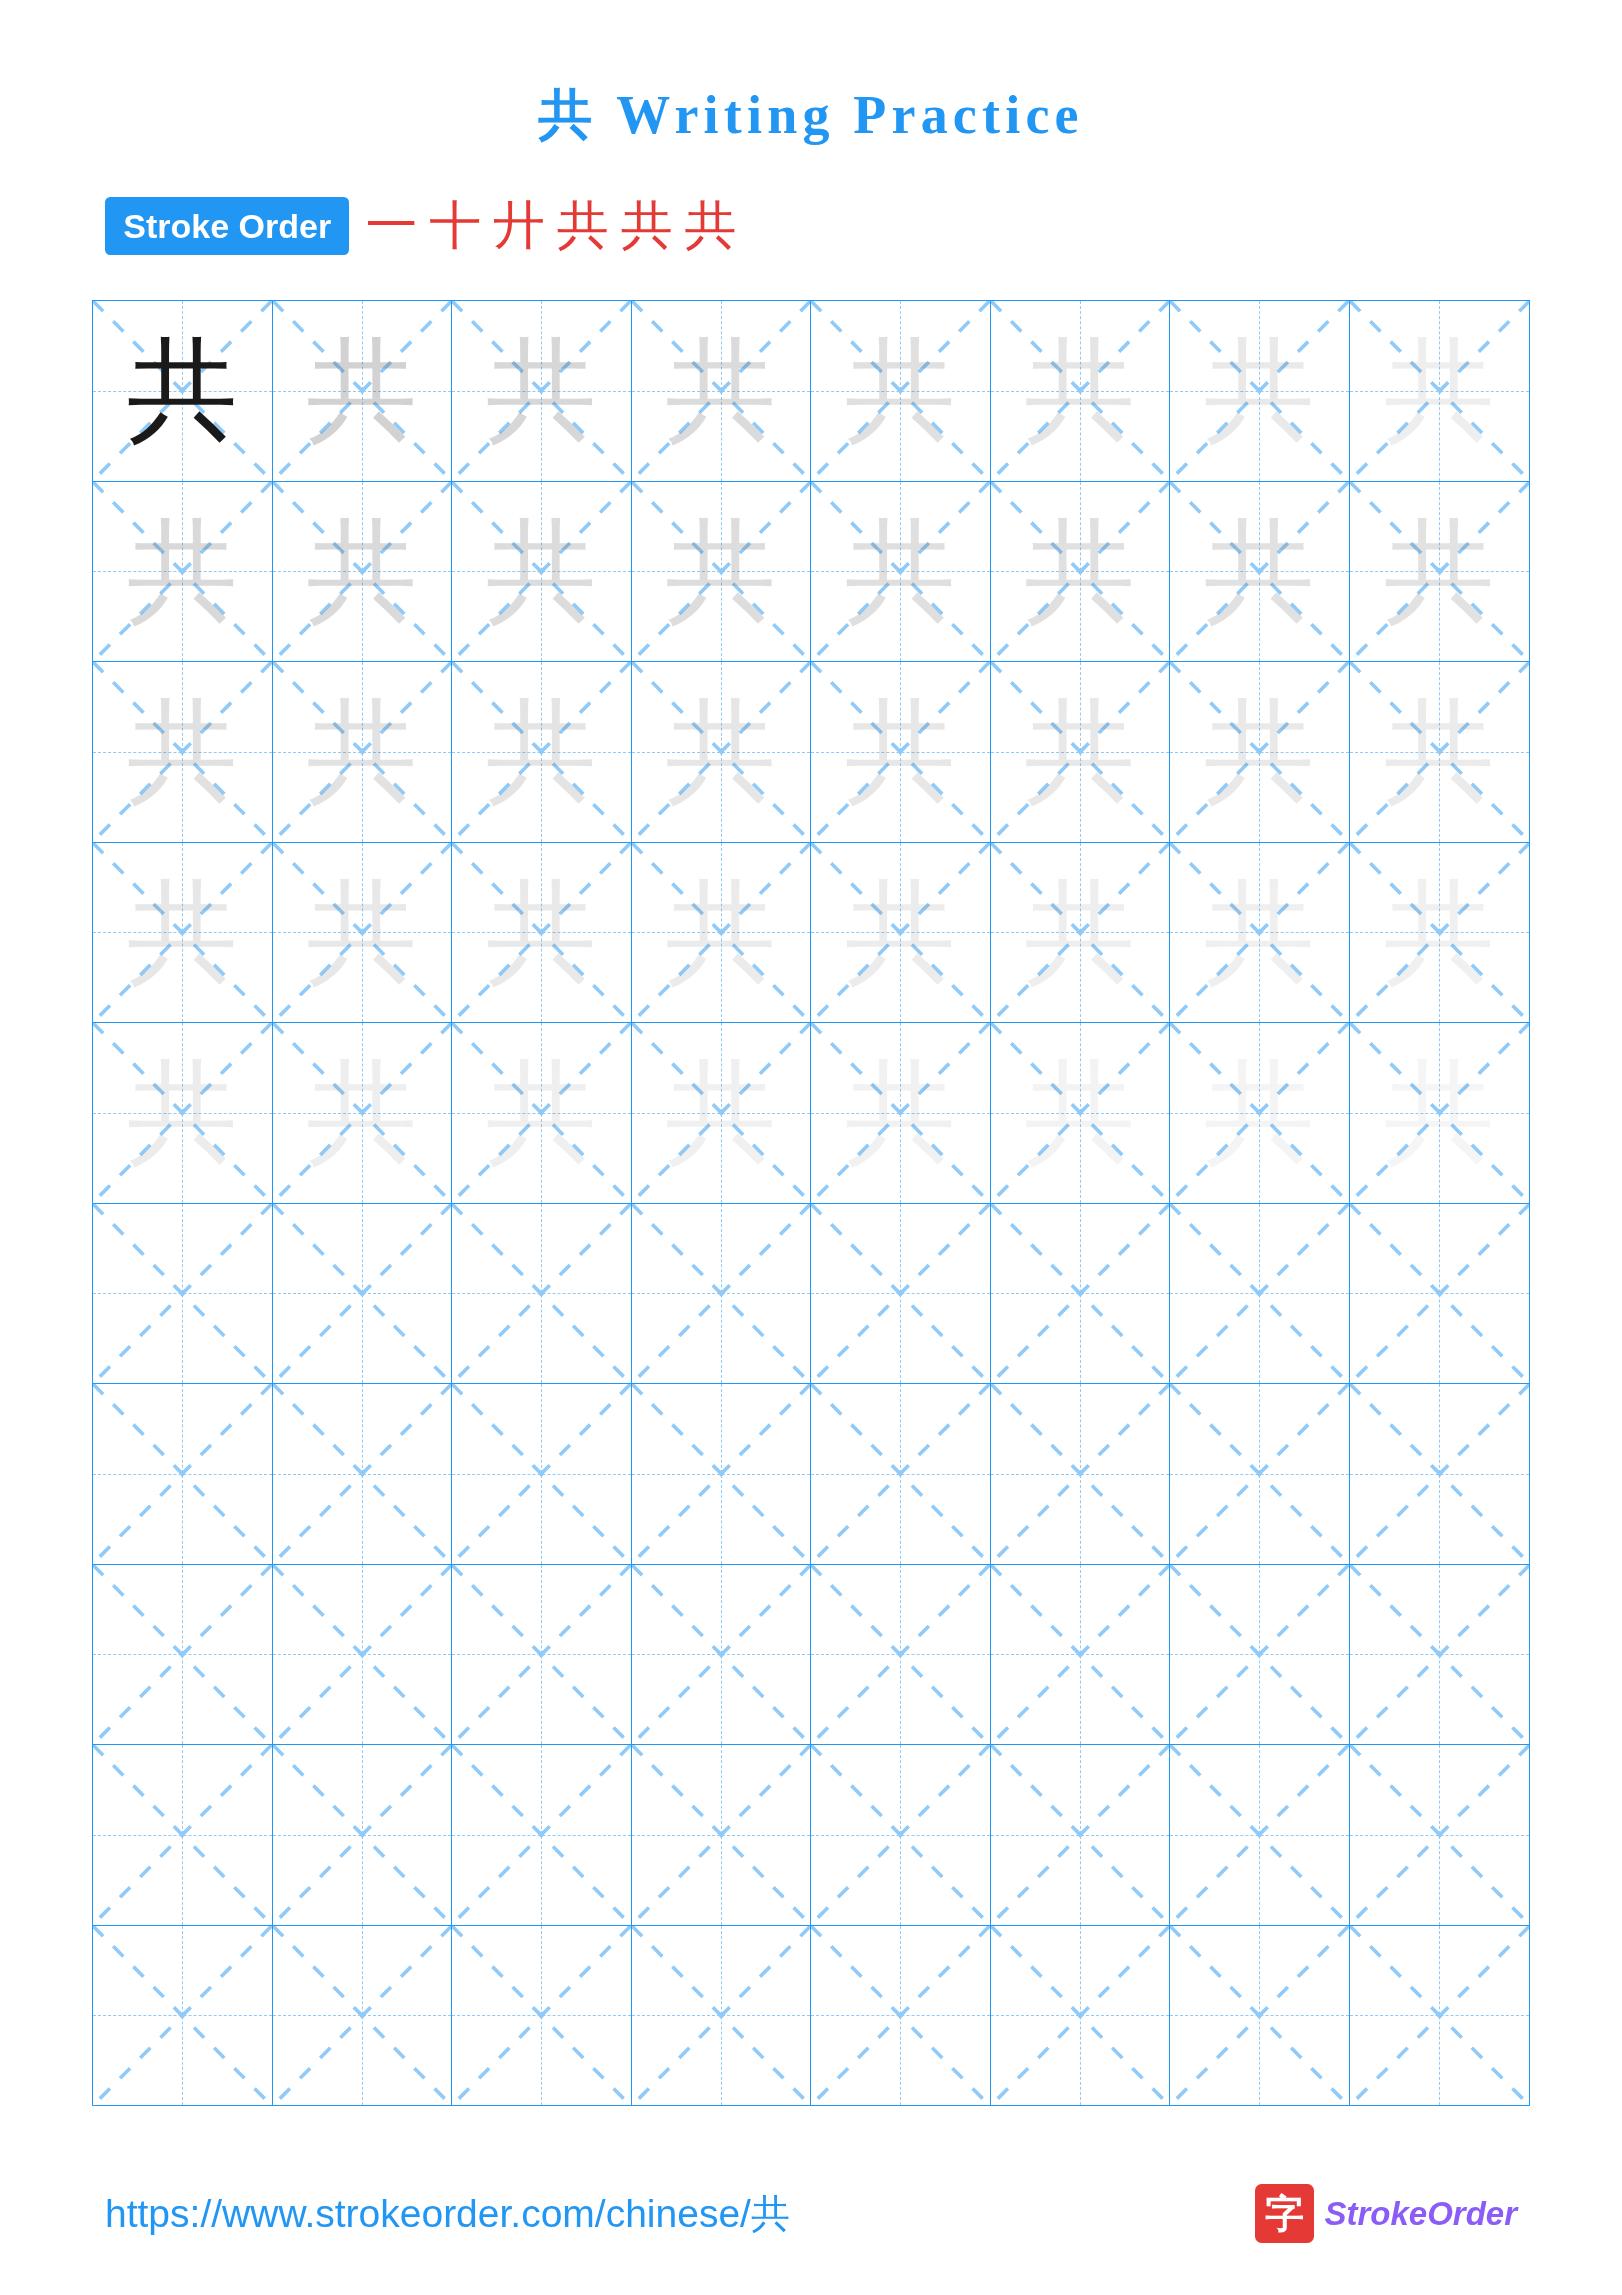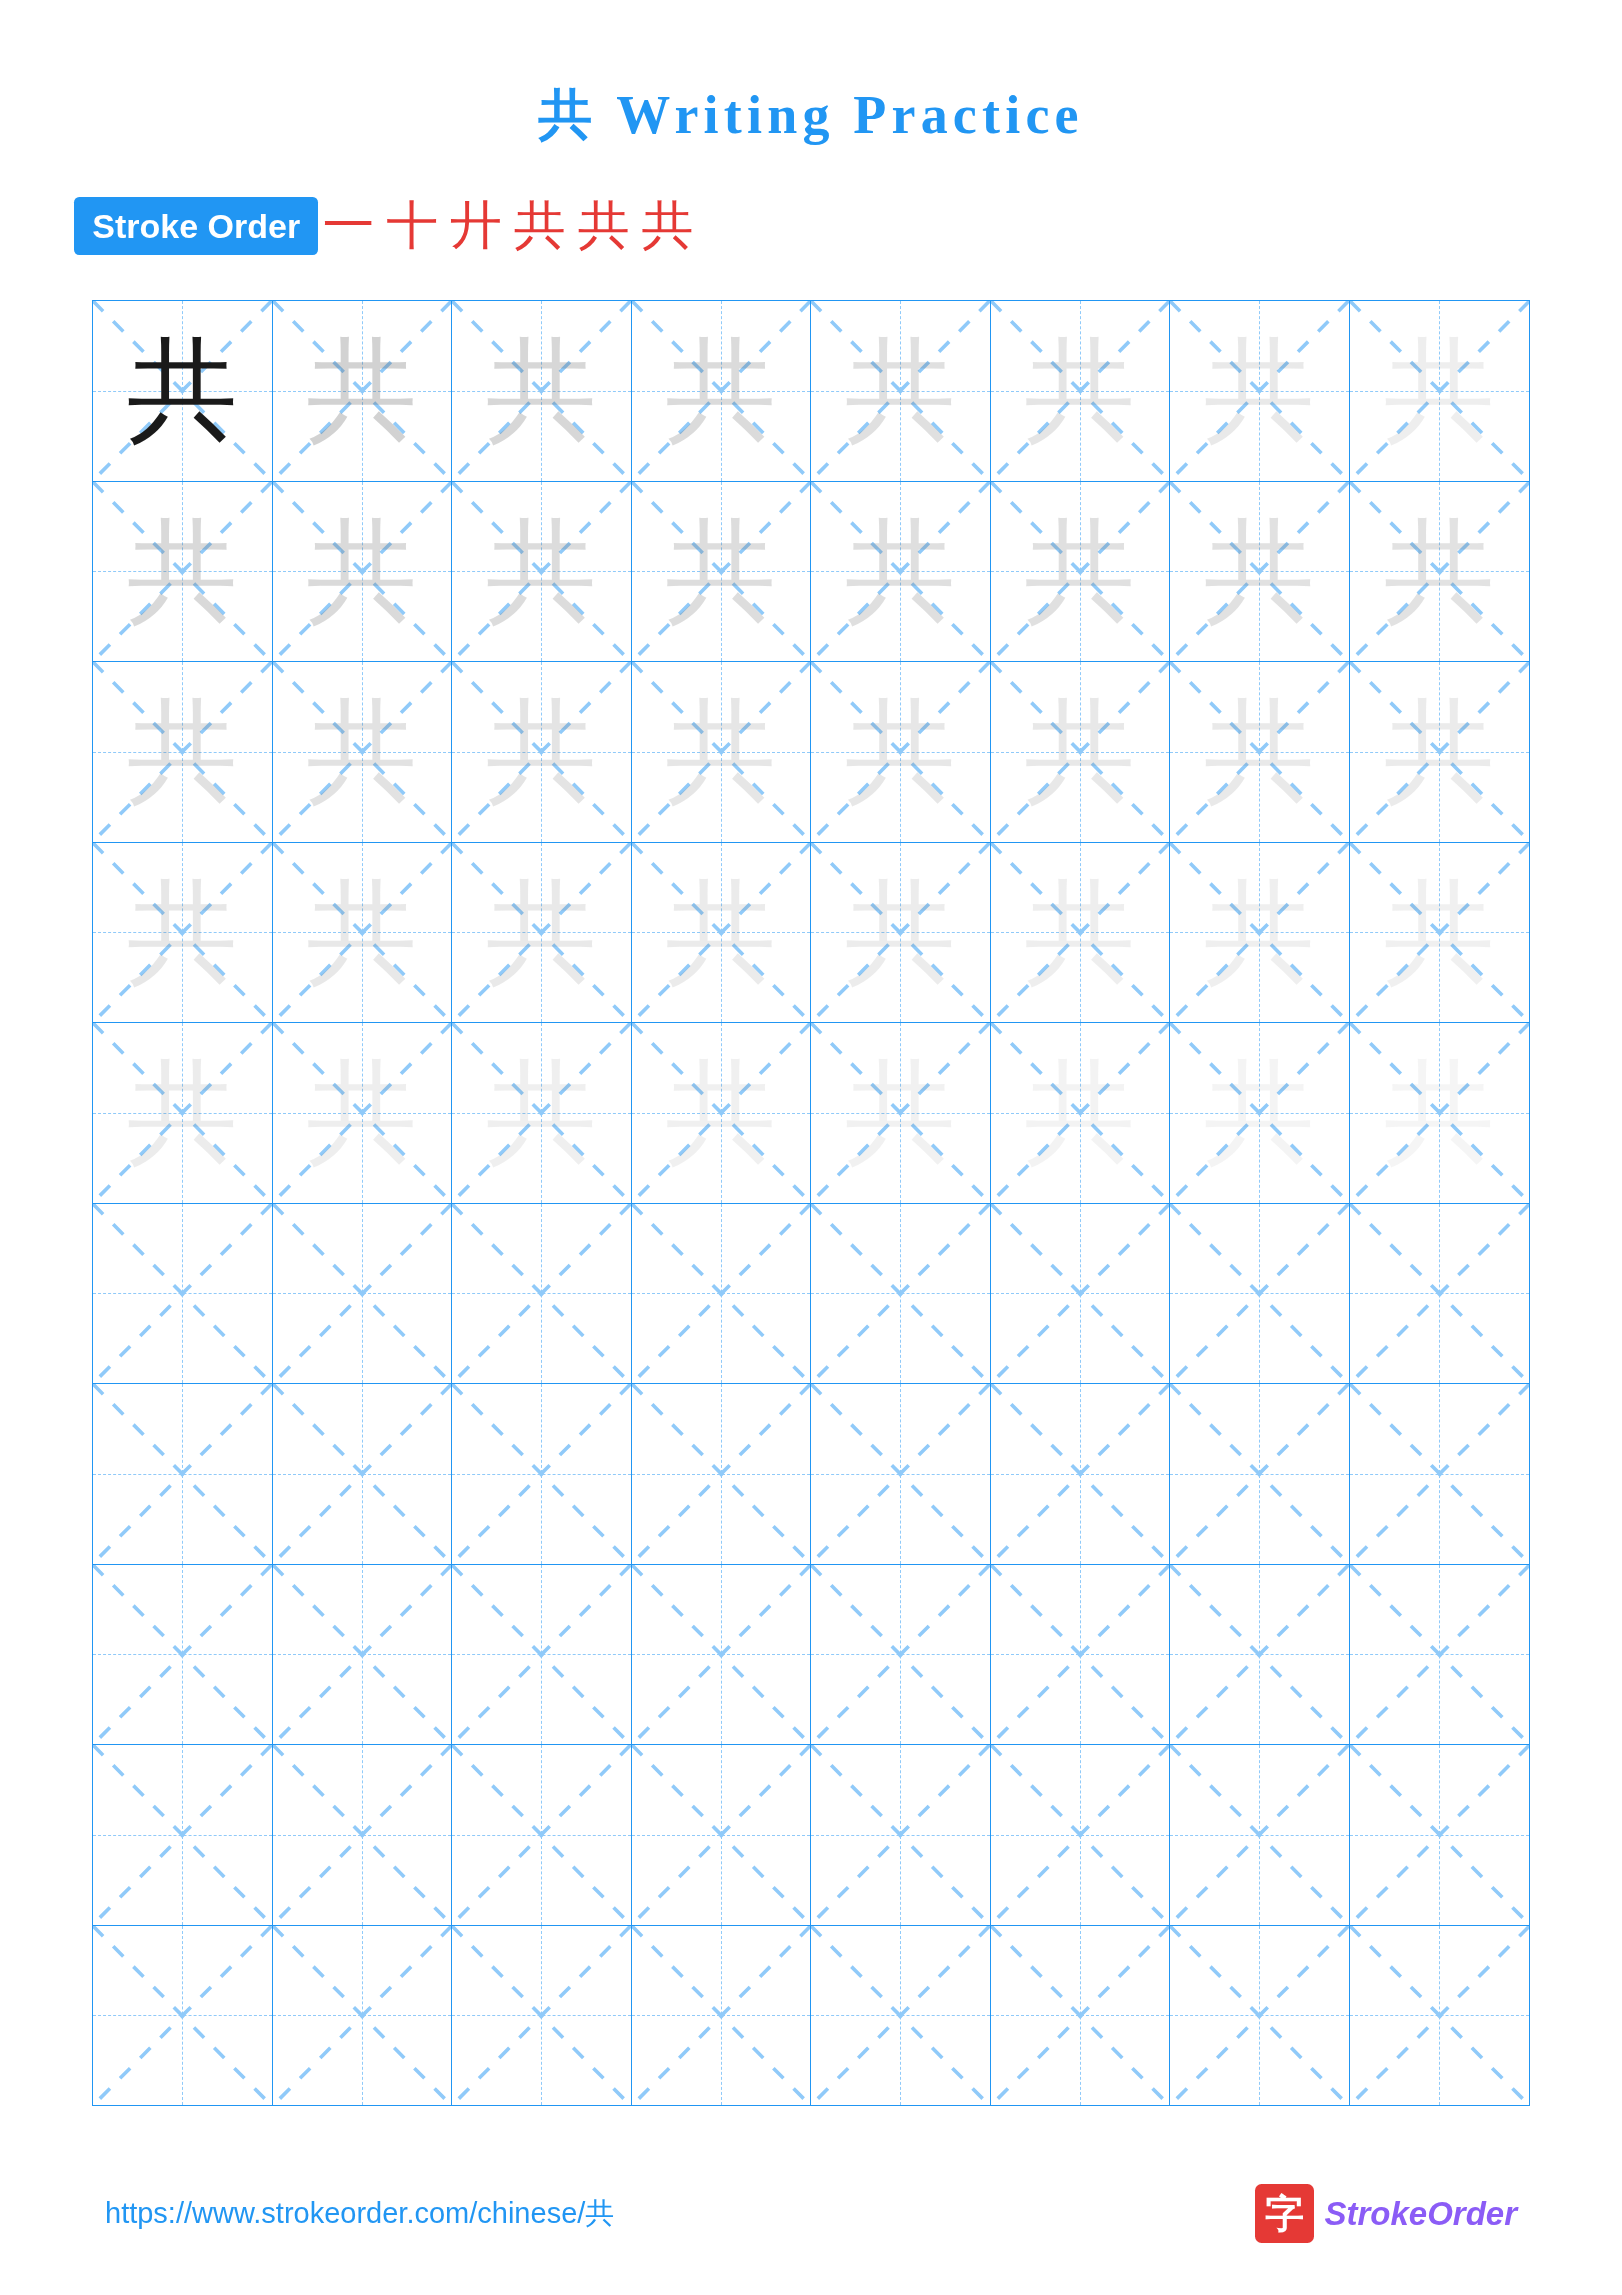--- a/index.html
+++ b/index.html
@@ -18,23 +18,23 @@
       padding-bottom: 39px;
       font-size: 54px;
       font-weight: bold;
       color: #2196F3;
       letter-spacing: 5.2px;
     }
 
     .stroke-order-section {
       display: flex;
       align-items: center;
-      padding-left: 74px;
+      padding-left: 105px;
       margin-bottom: 39px;
-      gap: 4px;
+      gap: 16px;
     }
 
     .stroke-order-badge {
       background: #2196F3;
       color: white;
       font-size: 34px;
       font-weight: bold;
       padding: 9.2px 18.3px;
       border-radius: 5.2px;
       font-family: sans-serif;
@@ -134,21 +134,21 @@
       left: 0;
       right: 0;
       display: flex;
       align-items: center;
       justify-content: space-between;
       padding: 0 105px;
     }
 
     .footer-url {
       color: #2196F3;
-      font-size: 29px;
+      font-size: 39px;
       font-family: sans-serif;
       text-decoration: none;
     }
 
     .footer-logo {
       display: flex;
       align-items: center;
       gap: 10.5px;
     }
 

